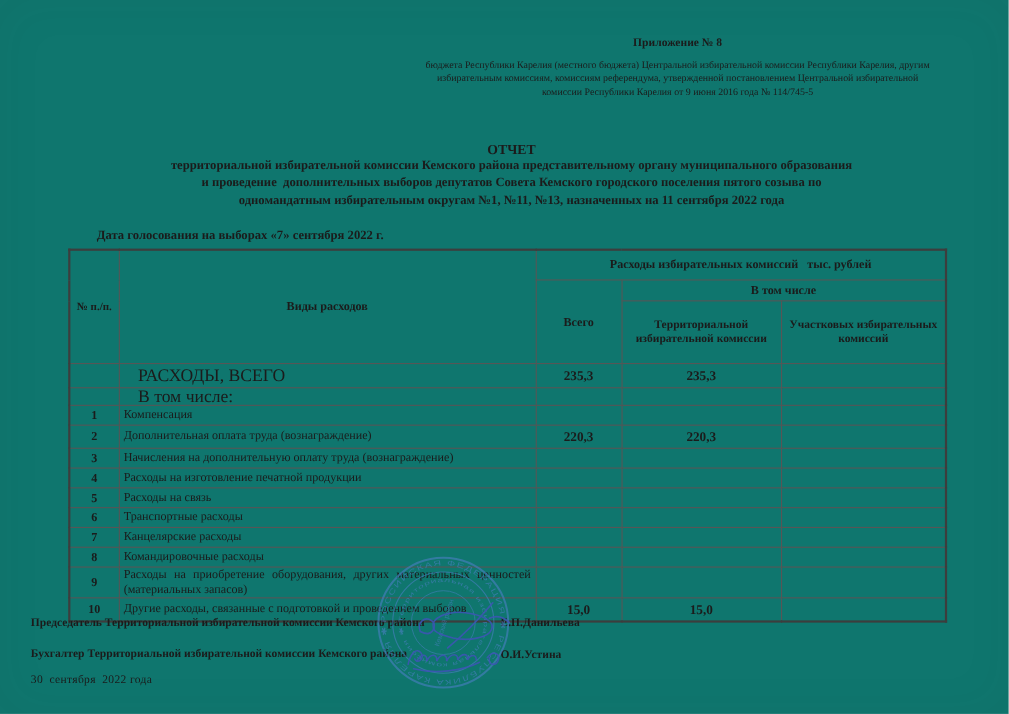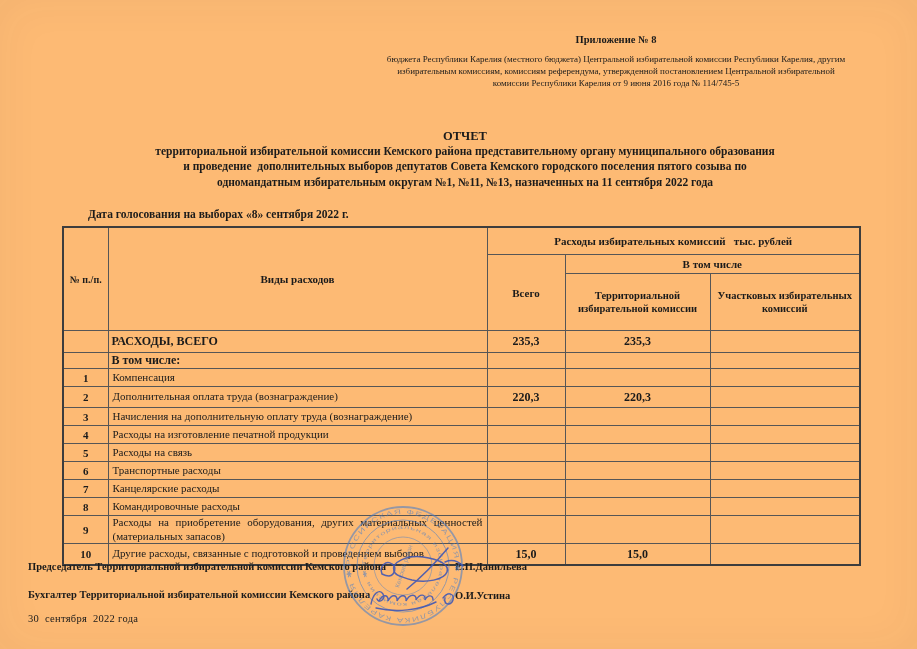--- a/index.html
+++ b/index.html
@@ -1,16 +1,16 @@
 <!DOCTYPE html>
 <html><head>
 <meta charset="utf-8">
 <style>
   html,body{margin:0;padding:0;background:#e9e9e7;}
-  .page{position:relative;width:917px;height:649px;background:#fdba74;
+  .page{position:relative;width:917px;height:649px;background:#0f766e;
         font-family:"Liberation Serif",serif;color:#1b1b1b;overflow:hidden;
         box-shadow:inset 0 0 45px rgba(60,60,50,0.05);}
   
   .appendix{position:absolute;top:34px;left:338px;width:556px;text-align:center;}
   .appendix-title{font-weight:bold;font-size:10.5px;margin-bottom:8px;}
   .appendix-line{font-size:9px;line-height:12px;}
   
   .title-block{position:absolute;top:128px;left:28px;width:874px;text-align:center;font-weight:bold;}
   .title-heading{font-size:12.5px;line-height:16px;}
   .title-line{font-size:11.5px;line-height:15.3px;}
@@ -23,21 +23,21 @@
   .h-group{height:26px;font-size:11px;}
   .h-incl{height:18px;font-size:11px;}
   .h-bottom{height:56px;font-size:10.5px;line-height:13px;}
   .h-num{font-size:10px;}
   .h-types{font-size:11px;}
   .h-total{font-size:11px;}
   .expenses-table tbody td{height:17px;font-size:11px;vertical-align:middle;}
   .expenses-table tbody td.num{text-align:center;font-weight:bold;}
   .expenses-table tbody td.label{text-align:justify;line-height:13.5px;}
   .expenses-table tbody td.val{text-align:center;font-weight:bold;font-size:12px;}
-  tr.em td.label{font-weight:bold;padding-left:3px;font-size:12px;}
+  tr.em td.label{font-weight:normal;padding-left:17px;font-size:16px;}
   tr.rh-21 td{height:21px;} tr.rh-15 td{height:15px;} tr.rh-20 td{height:20px;}
   
   .sig-role{position:absolute;left:28px;font-weight:bold;font-size:10.5px;}
   .sig-name{position:absolute;left:455px;font-weight:bold;font-size:10.5px;}
   .doc-date{position:absolute;top:613px;left:28px;font-weight:normal;font-size:10.5px;letter-spacing:0.3px;}
   .overlay-svg{position:absolute;left:0;top:0;width:917px;height:649px;pointer-events:none;}
   .stamp-text{font-family:"Liberation Sans",sans-serif;fill:#4d7fc7;}
 </style>
 </head>
 <body>
@@ -51,21 +51,21 @@
     <div class="appendix-line">комиссии Республики Карелия от 9 июня 2016 года № 114/745-5</div>
   </div>
 
   <div class="title-block">
     <div class="title-heading">ОТЧЕТ</div>
     <div class="title-line">территориальной избирательной комиссии Кемского района представительному органу муниципального образования</div>
     <div class="title-line">и проведение&nbsp; дополнительных выборов депутатов Совета Кемского городского поселения пятого созыва по</div>
     <div class="title-line">одномандатным избирательным округам №1, №11, №13, назначенных на 11 сентября 2022 года</div>
   </div>
 
-  <div class="date-line">Дата голосования на выборах «8» сентября 2022 г.</div>
+  <div class="date-line">Дата голосования на выборах «7» сентября 2022 г.</div>
 
   <table class="expenses-table">
     <colgroup>
       <col style="width:45px">
         <col style="width:379px">
         <col style="width:78px">
       <col style="width:145px">
         <col style="width:150px">
     </colgroup>
     <thead>

